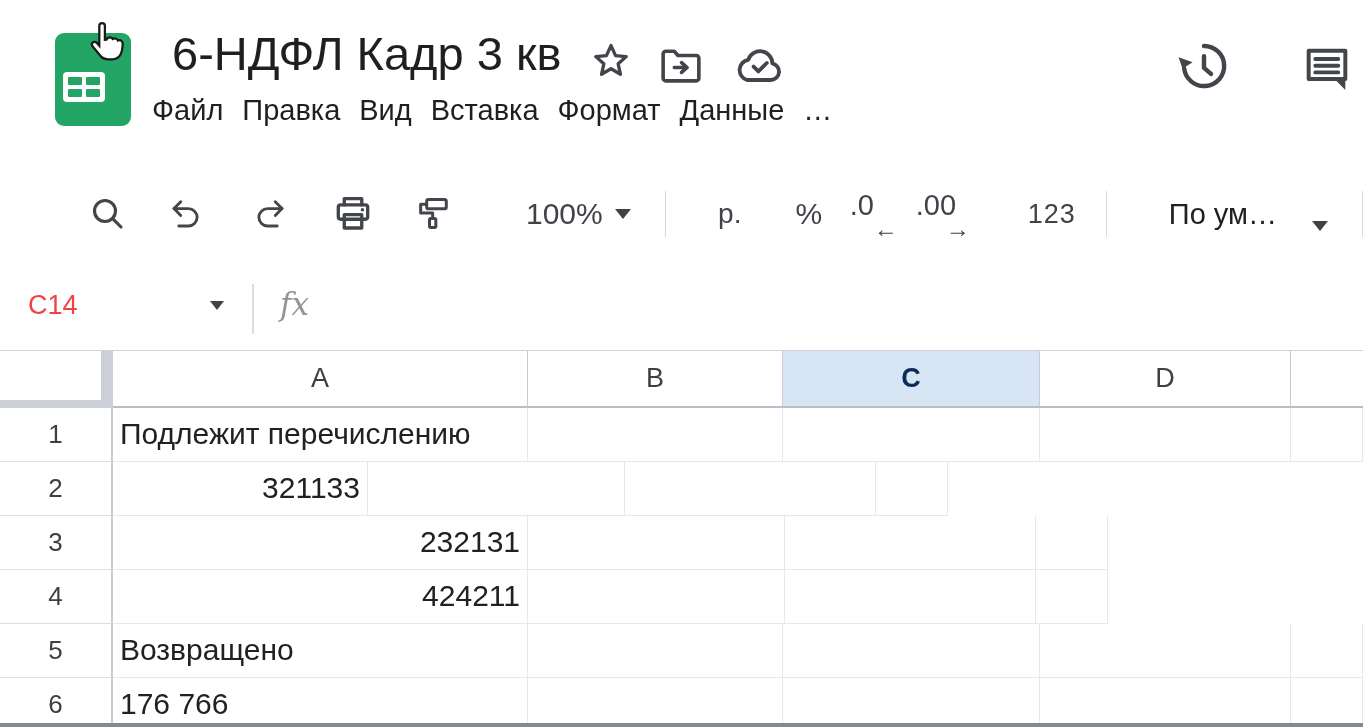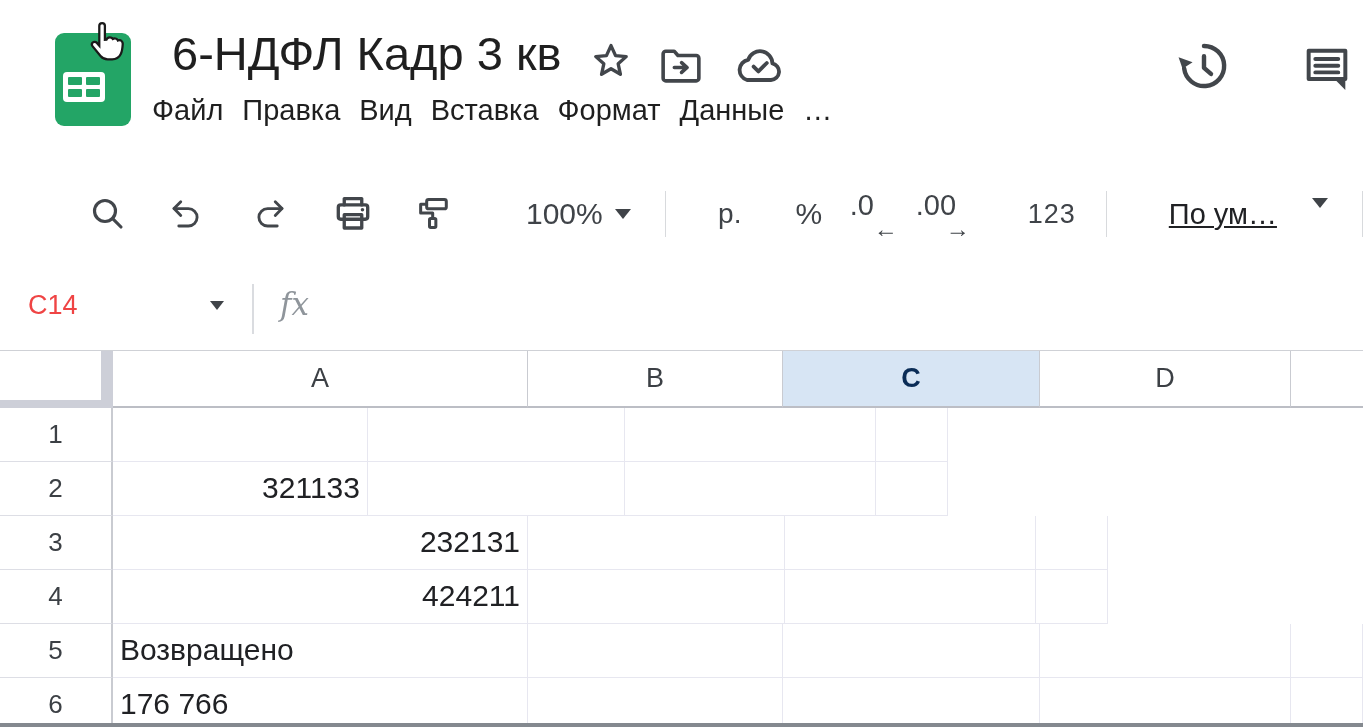--- a/index.html
+++ b/index.html
@@ -29,21 +29,21 @@
   .toolbar{position:absolute;left:0;top:183px;width:1363px;height:62px;display:flex;align-items:center;}
   .tbtn{flex:none;display:flex;align-items:center;justify-content:center;cursor:pointer;}
   .tdiv{flex:none;width:1px;height:46px;background:#d8dadd;}
   .tool-text{font-size:28px;color:#3f4348;white-space:nowrap;margin-left:32px;}
   .tri{width:0;height:0;border-left:8px solid transparent;border-right:8px solid transparent;
        border-top:10px solid #3f4348;}
   .tri.sm{border-left-width:7px;border-right-width:7px;border-top-width:9px;}
   .decbtn{position:relative;width:48px;height:46px;}
   .decbtn .d{position:absolute;left:2px;top:-2px;font-size:29px;font-weight:500;color:#3f4348;}
   .decbtn .ar{position:absolute;right:-2px;bottom:-6px;font-size:24px;font-weight:bold;color:#3f4348;}
-  .fontbox{display:flex;align-items:flex-start;justify-content:space-between;width:196px;cursor:pointer;text-decoration:underline;}
+  .fontbox{display:flex;align-items:flex-end;justify-content:space-between;width:196px;cursor:pointer;}
 
   
   .fxrow{position:absolute;left:0;top:278px;width:1363px;height:66px;}
   .namebox{position:absolute;left:28px;top:12px;width:196px;display:flex;align-items:center;
            justify-content:space-between;cursor:pointer;}
   .namebox .ref{font-size:27px;color:#ef4444;}
   .fxdiv{position:absolute;left:252px;top:6px;width:2px;height:50px;background:#dadce0;}
   .fxlbl{position:absolute;left:280px;top:8px;font-family:"DejaVu Serif",serif;font-style:italic;
          font-size:31px;color:#8f959b;}
 
@@ -219,20 +219,21 @@
       <div class="corner"></div>
       <div class="colh w-a">A</div>
       <div class="colh w-b">B</div>
       <div class="colh w-c sel">C</div>
       <div class="colh w-d">D</div>
       <div class="colh w-e"></div>
     </div>
 
     <div class="row">
       <div class="rowh">1</div>
+      <div class="cell w-a">Подлежит перечислению</div>
       <div class="cell w-b"></div>
       <div class="cell w-c"></div>
       <div class="cell w-d"></div>
       <div class="cell w-e"></div>
     </div>
 
     <div class="row">
       <div class="rowh">2</div>
       <div class="cell w-b num">321133</div>
       <div class="cell w-c"></div>

